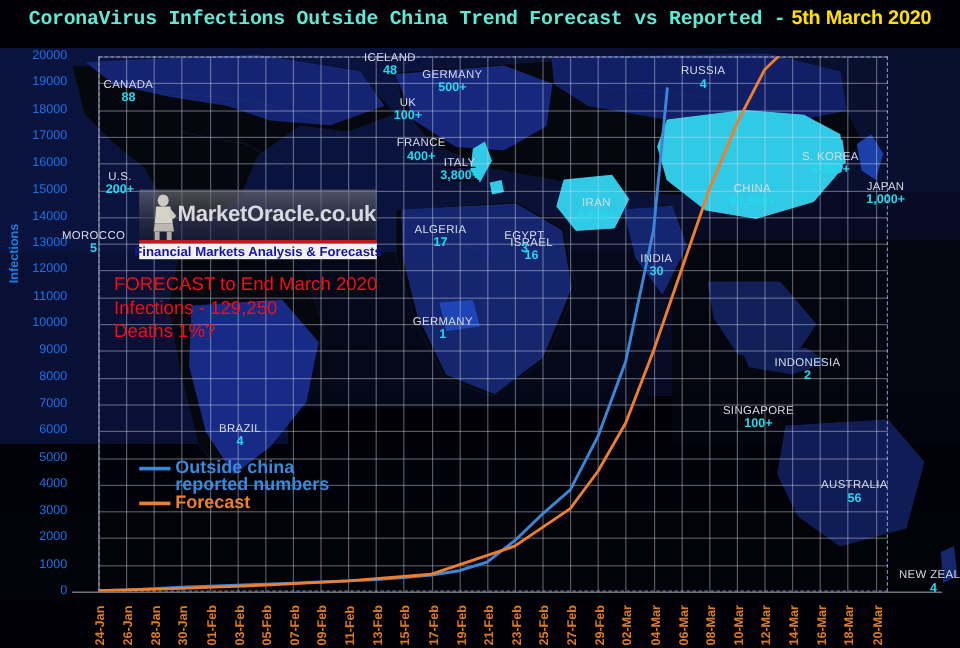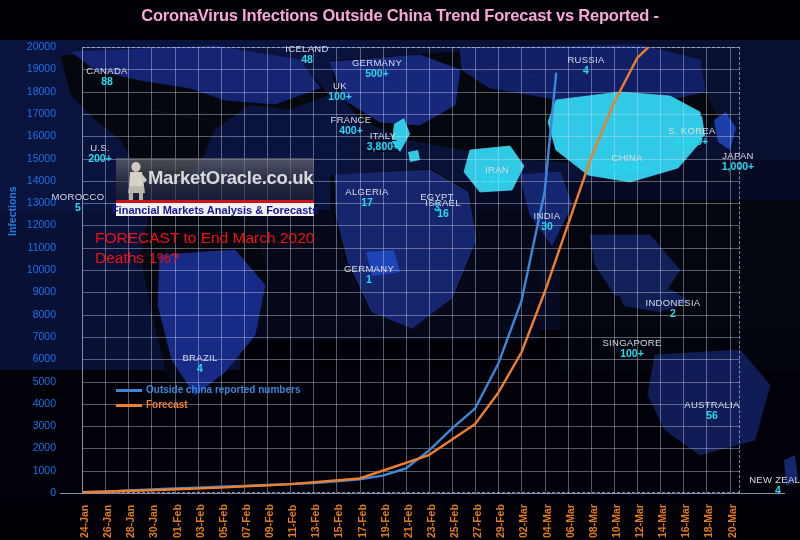--- a/index.html
+++ b/index.html
@@ -10,22 +10,22 @@
   #root { position: absolute; inset: 0; background: #000008; overflow: hidden; }
 
   
   .map-layer { position: absolute; inset: 0; overflow: hidden; }
   .map-layer svg { position: absolute; left: 0; top: 0; }
 
   
   .title-bar { position: absolute; left: 0; top: 0; width: 800px; height: 30px;
                display: flex; align-items: center; justify-content: center;
                z-index: 40; }
-  .title-bar .t-main { color: #f9a8d4; font-size: 16.5px; font-weight: bold;
-                       letter-spacing: -0.2px; white-space: nowrap; }
+  .title-bar .t-main { color: #5eead4; font-size: 16.5px; font-weight: bold;
+                       letter-spacing: -0.2px; white-space: nowrap; font-family: Liberation Mono, monospace; }
   .title-bar .t-date { color: #ffe000; font-size: 16.5px; font-weight: bold;
                        letter-spacing: -0.2px; white-space: nowrap; margin-left: 5px; }
 
   
   .plot { position: absolute; left: 82px; top: 47px; width: 658px; height: 446px;
           z-index: 10; }
   .plot-border { position: absolute; inset: 0; border: 1px dashed rgba(190,200,255,.65);
                  pointer-events: none; }
   .grid-line { position: absolute; background: rgba(215,220,235,.40); }
   .grid-line.h { left: 0; width: 100%; height: 1px; }
@@ -52,21 +52,21 @@
   
   .fc-box { position: absolute; left: 95px; top: 228px; z-index: 32; }
   .fc-box div { color: #f50d14; font-size: 15.5px; line-height: 19.5px;
                 white-space: nowrap; }
 
   
   .legend { position: absolute; left: 116px; top: 383px; z-index: 32; }
   .lg-row { display: flex; align-items: flex-start; margin-bottom: 1px; }
   .lg-swatch { width: 26px; height: 3px; margin-top: 6px; margin-right: 4px;
                flex: 0 0 26px; }
-  .lg-txt { font-size: 10px; font-weight: bold; line-height: 14px;
+  .lg-txt { font-size: 15px; font-weight: bold; line-height: 14px;
             max-width: 155px; }
 
   
   .wm { position: absolute; left: 116px; top: 158px; width: 198px; height: 56px;
         z-index: 34; }
   .wm-top { position: absolute; left: 0; top: 0; width: 198px; height: 44px;
             background: linear-gradient(to bottom,
               rgba(120,122,130,.62), rgba(58,60,68,.58) 55%, rgba(30,31,38,.5)); }
   .wm-text { position: absolute; left: 32px; top: 9px; color: #d7d9de;
              font-size: 18.5px; font-weight: bold; letter-spacing: -.3px;
@@ -149,20 +149,21 @@
         <path d="M350 80 L392 88 L430 96"></path>
         <path d="M470 70 L540 76 L600 82"></path>
         <path d="M360 200 L410 210 L450 230"></path>
         <path d="M180 280 L225 300 L250 330"></path>
       </g>
     </svg>
   </div>
 
   <div class="title-bar">
     <span class="t-main">CoronaVirus Infections Outside China Trend Forecast vs Reported -</span>
+    <span class="t-date">5th March 2020</span>
   </div>
 
   <div class="yaxis-title">Infections</div>
 
   <div id="ylabels">
       <div class="ylab" style="top: 40px;">20000</div>
       <div class="ylab" style="top: 62.3px;">19000</div>
       <div class="ylab" style="top: 84.6px;">18000</div>
       <div class="ylab" style="top: 106.9px;">17000</div>
       <div class="ylab" style="top: 129.2px;">16000</div>
@@ -282,21 +283,21 @@
         <span class="vl">88</span>
       </div>
       <div class="c-lab" style="left: 60px; top: 143px; width: 80px;">
         <span class="nm">U.S.</span>
         <span class="vl">200+</span>
       </div>
       <div class="c-lab" style="left: 38px; top: 192px; width: 80px;">
         <span class="nm">MOROCCO</span>
         <span class="vl">5</span>
       </div>
-      <div class="c-lab" style="left: 267px; top: 44px; width: 80px;">
+      <div class="c-lab" style="left: 285px; top: 44px; width: 80px;">
         <span class="nm">ICELAND</span>
         <span class="vl">48</span>
       </div>
       <div class="c-lab" style="left: 337px; top: 58px; width: 80px;">
         <span class="nm">GERMANY</span>
         <span class="vl">500+</span>
       </div>
       <div class="c-lab" style="left: 300px; top: 81px; width: 80px;">
         <span class="nm">UK</span>
         <span class="vl">100+</span>
@@ -366,20 +367,21 @@
         <span class="vl">56</span>
       </div>
       <div class="c-lab" style="left: 738px; top: 475px; width: 80px;">
         <span class="nm">NEW ZEALA</span>
         <span class="vl">4</span>
       </div>
     </div>
 
   <div class="fc-box">
     <div>FORECAST to End March 2020</div>
+    <div>Infections - 129,250</div>
     <div>Deaths 1%?</div>
   </div>
 
   <div class="legend">
     <div class="lg-row">
       <span class="lg-swatch" id="sw-reported" style="background: rgb(59, 135, 216);"></span>
       <span class="lg-txt" id="tx-reported" style="color: rgb(59, 135, 216);">Outside china reported numbers</span>
     </div>
     <div class="lg-row">
       <span class="lg-swatch" id="sw-forecast" style="background: rgb(239, 127, 42);"></span>

